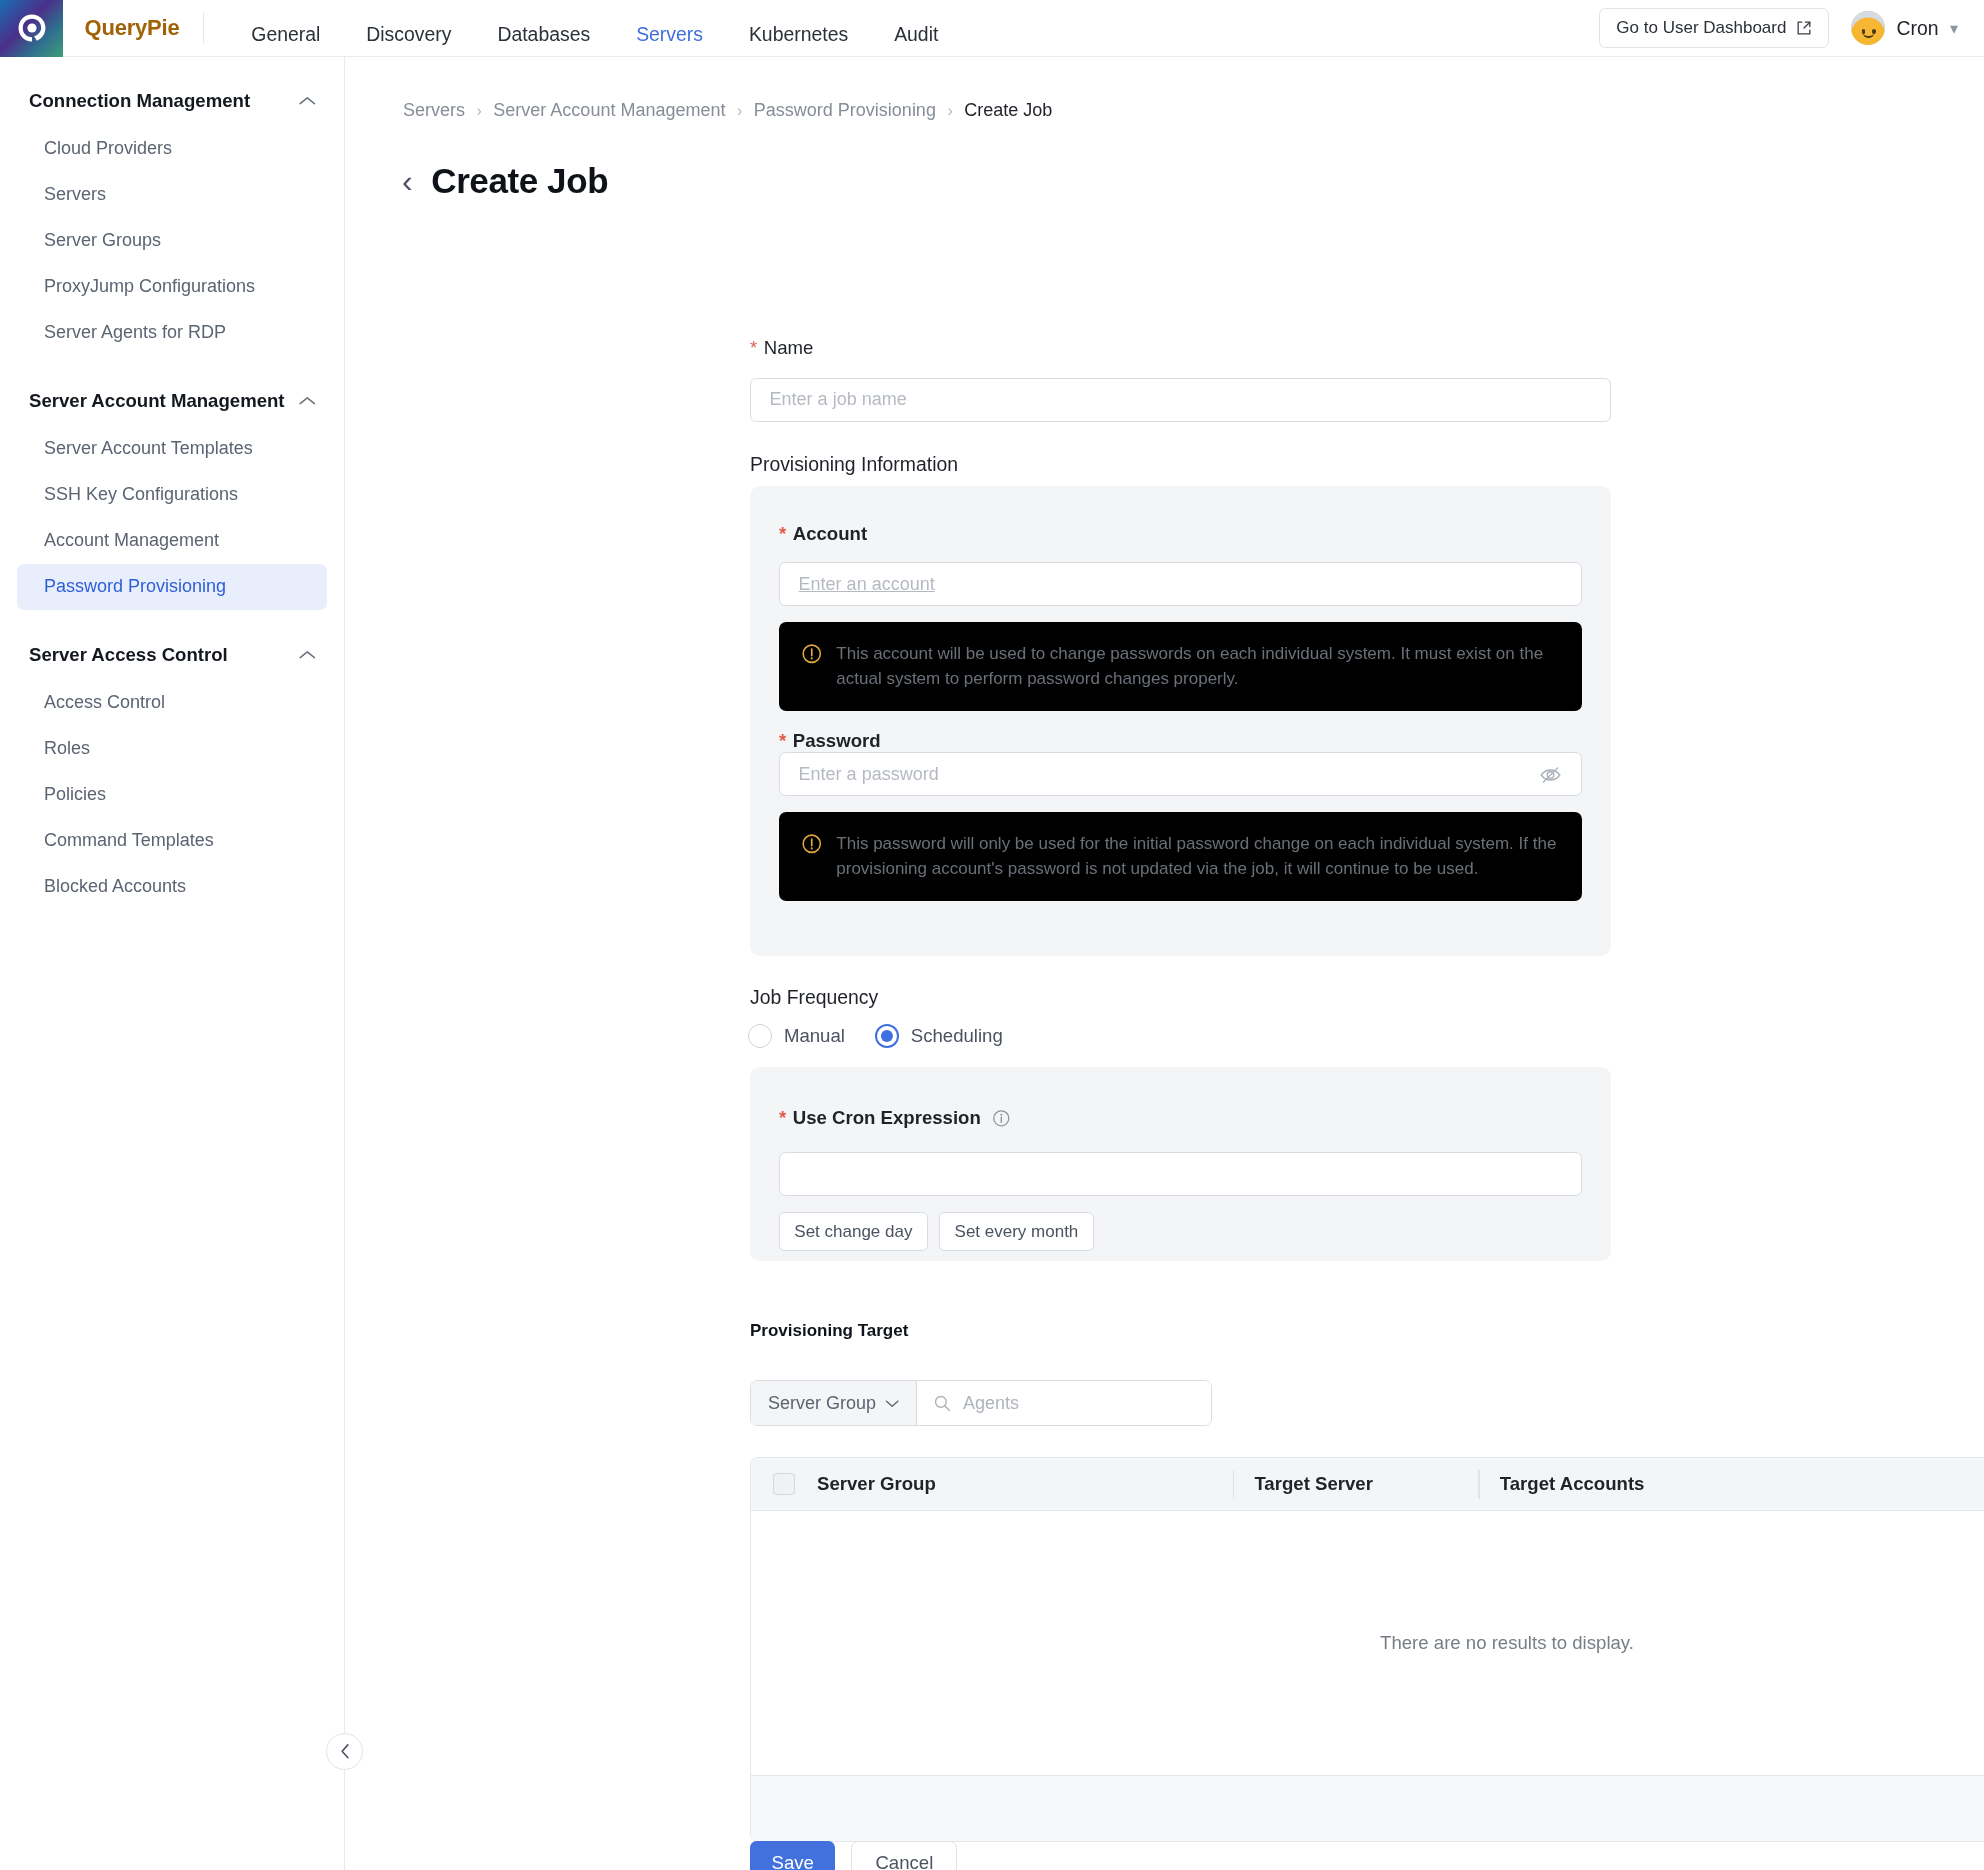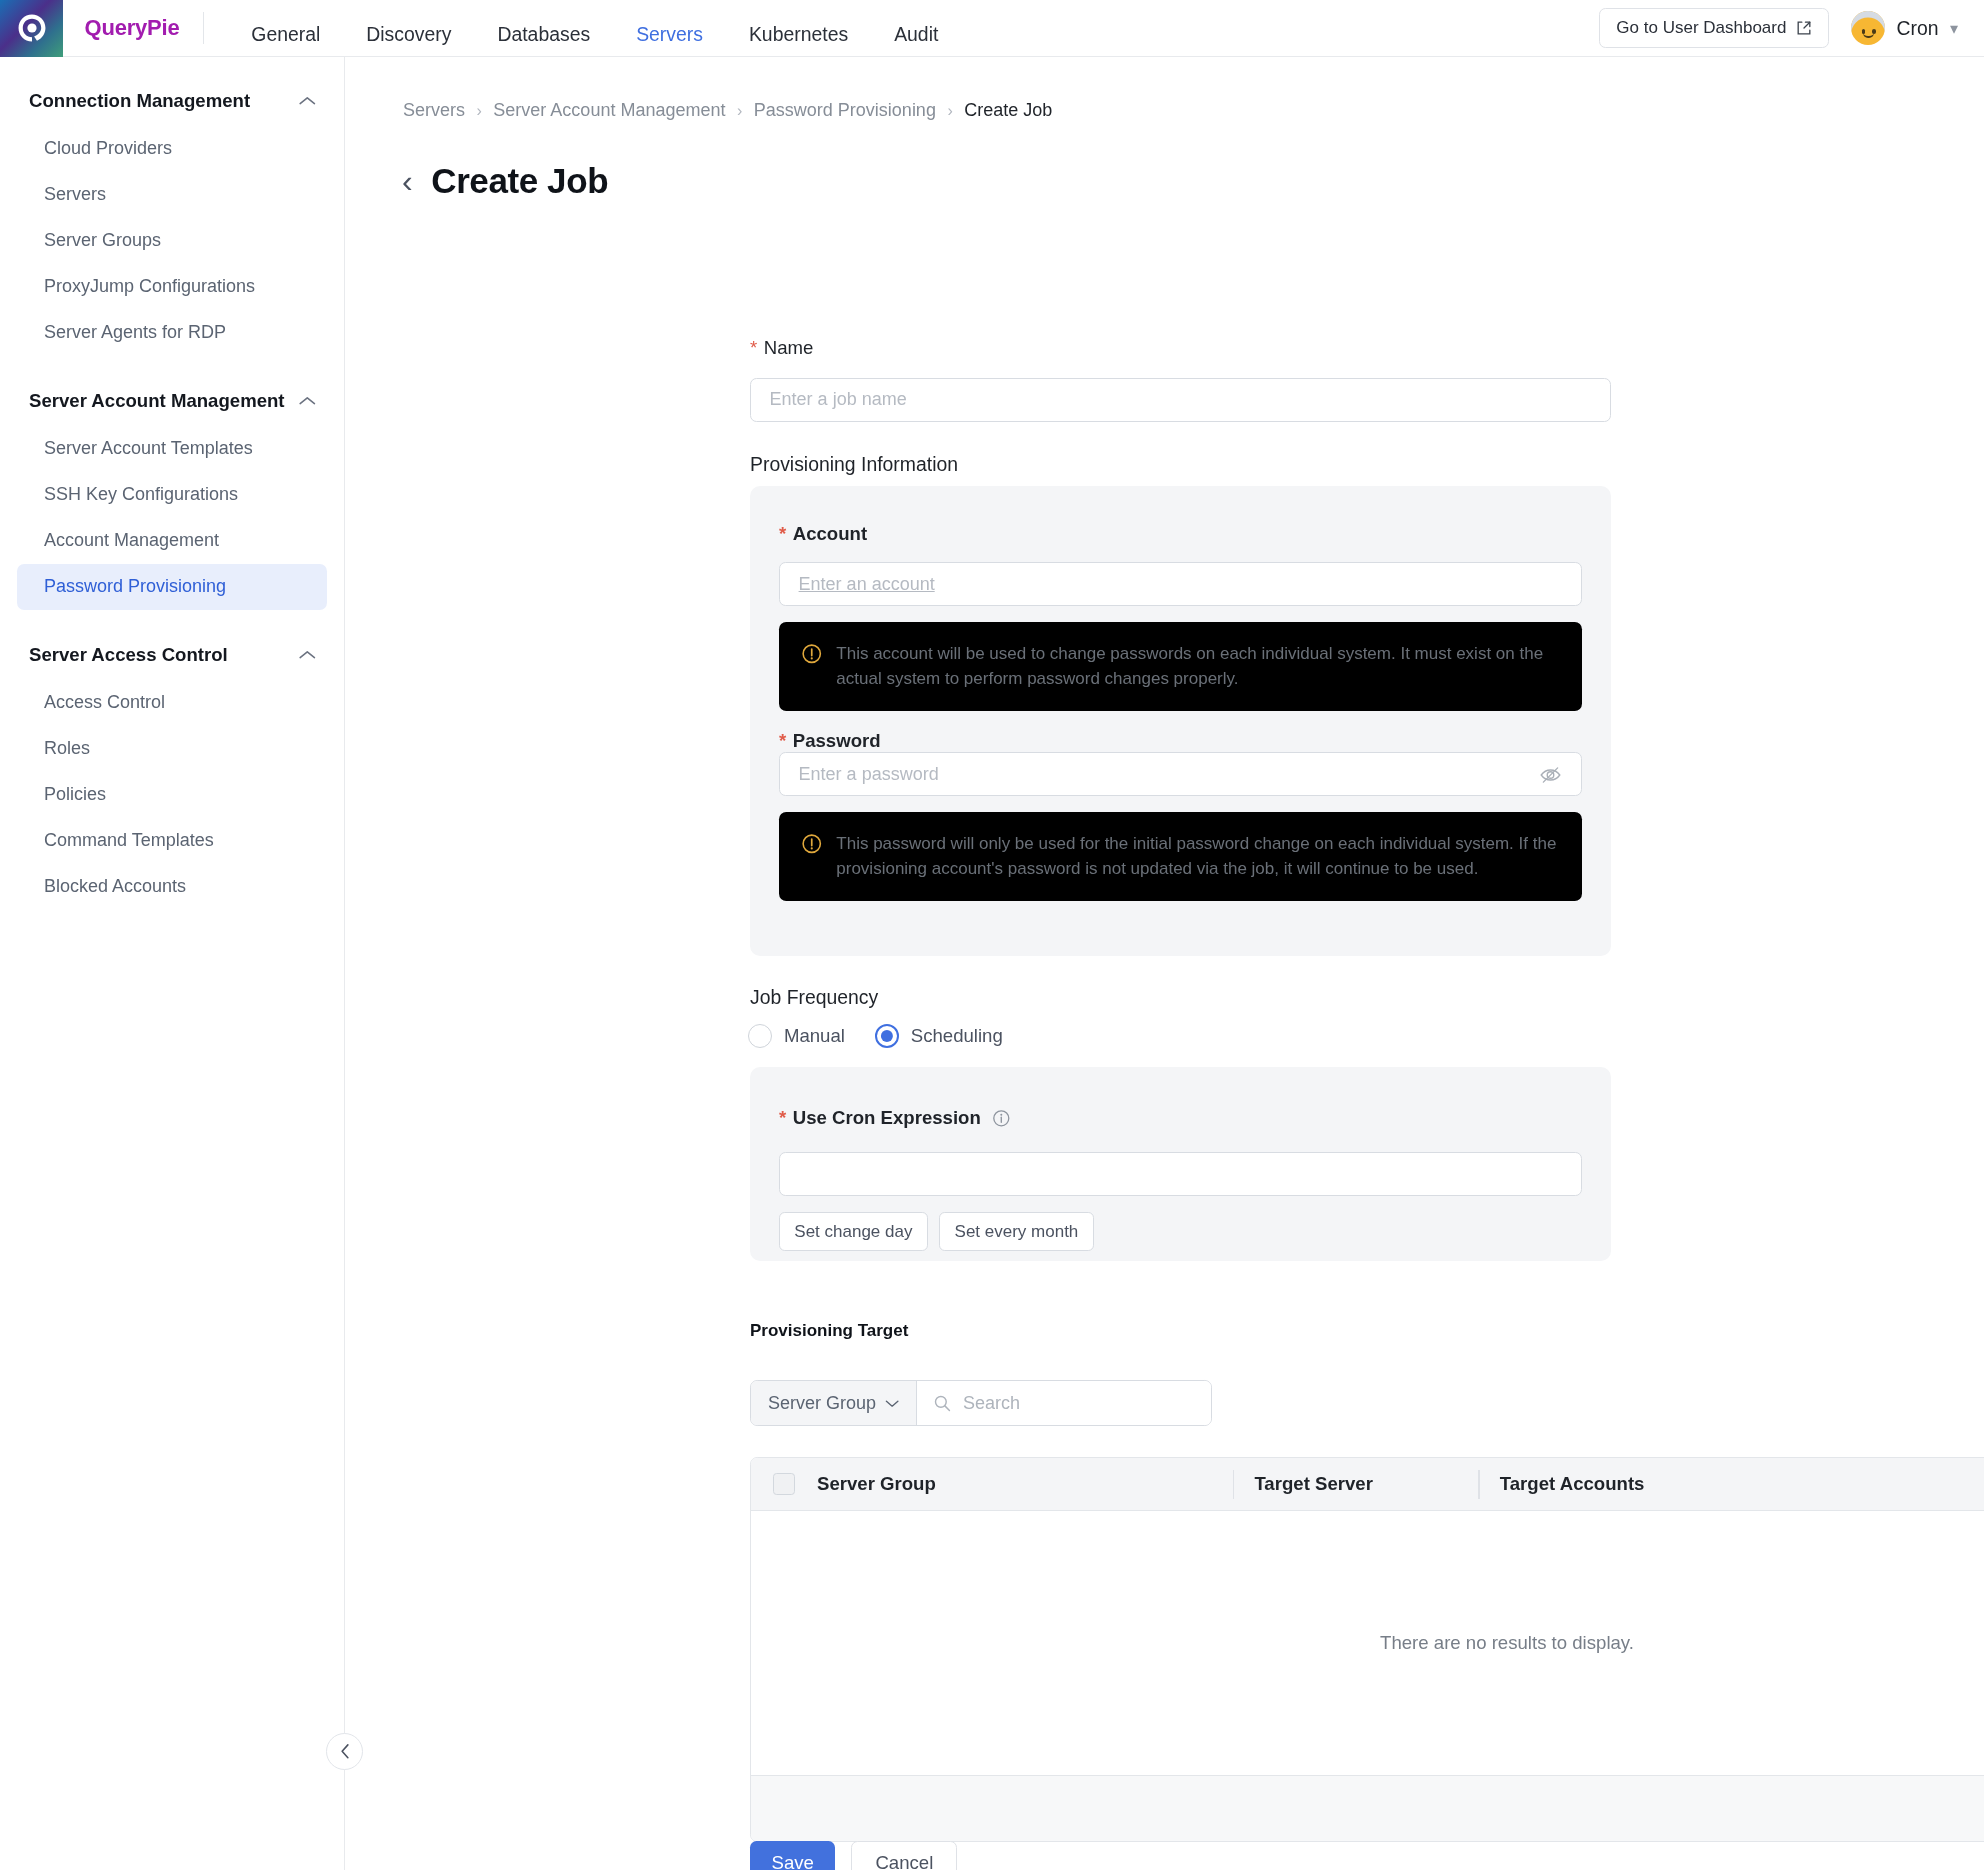--- a/index.html
+++ b/index.html
@@ -21,21 +21,21 @@
     display: flex; align-items: center;
   }
   .logo-tile {
     width: 63px; height: 57px;
     background: linear-gradient(135deg, #1a6fb5 0%, #4b2f8a 42%, #2f6f8e 70%, #3f9e7a 100%);
     display: flex; align-items: center; justify-content: center;
     flex: 0 0 auto;
   }
   .logo-mark { width: 34px; height: 34px; display:block; }
   .brand {
-    font-size: 22px; font-weight: bold; color: #a21caf;
+    font-size: 22px; font-weight: bold; color: #a16207;
     margin-left: 21.5px; letter-spacing: -0.2px;
   }
   .brand-sep {
     width: 1.4px; height: 32px; background: #e3e6ea; margin-left: 23px;
   }
   .nav { display: flex; align-items: flex-end; height: 57px; margin-left: 24.4px; margin-top: 12px; }
   .nav-item {
     position: relative;
     font-size: 19.4px; color: #2b3039; font-weight: 400;
     padding: 0 23px; height: 57px;
@@ -413,21 +413,21 @@
       <span>Server Group</span>
       <svg width="14.3" height="8.6" viewBox="0 0 20 12">
         <path d="M2 3l8 7 8-7" stroke="#5b6472" stroke-width="1.9" fill="none" stroke-linecap="round" stroke-linejoin="round"></path>
       </svg>
     </div>
     <div class="sb-input">
       <svg width="18.6" height="18.6" viewBox="0 0 26 26">
         <circle cx="11" cy="11" r="7.5" stroke="#aeb4bc" stroke-width="2" fill="none"></circle>
         <path d="M16.6 16.6L23 23" stroke="#aeb4bc" stroke-width="2" stroke-linecap="round"></path>
       </svg>
-      <span class="sb-ph">Search</span>
+      <span class="sb-ph">Agents</span>
     </div>
   </div>
 
   <div class="table abs" style="left:404px; top:1400px; width:1514px;">
     <div class="thead">
       <div style="width:66px; display:flex; align-items:center; justify-content:center;">
         <span class="chkbox"></span>
       </div>
       <div class="th" style="width:416px;">Server Group</div>
       <div class="th-div"></div>

